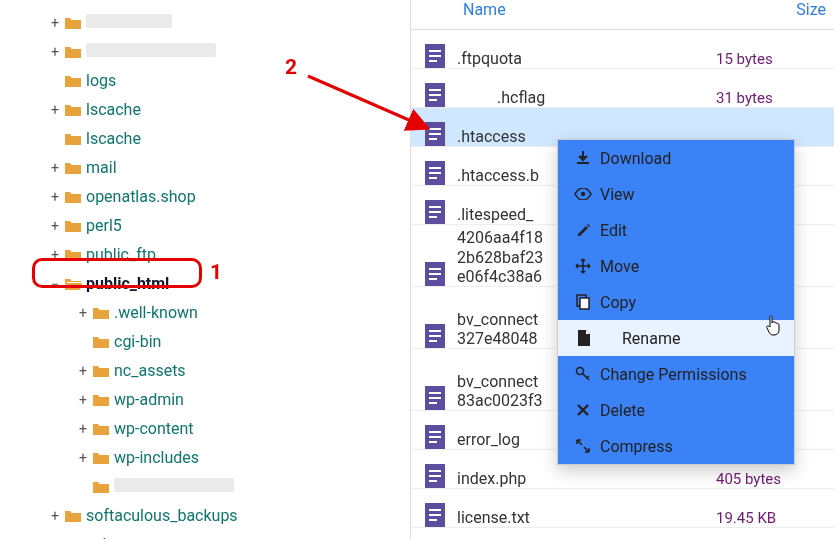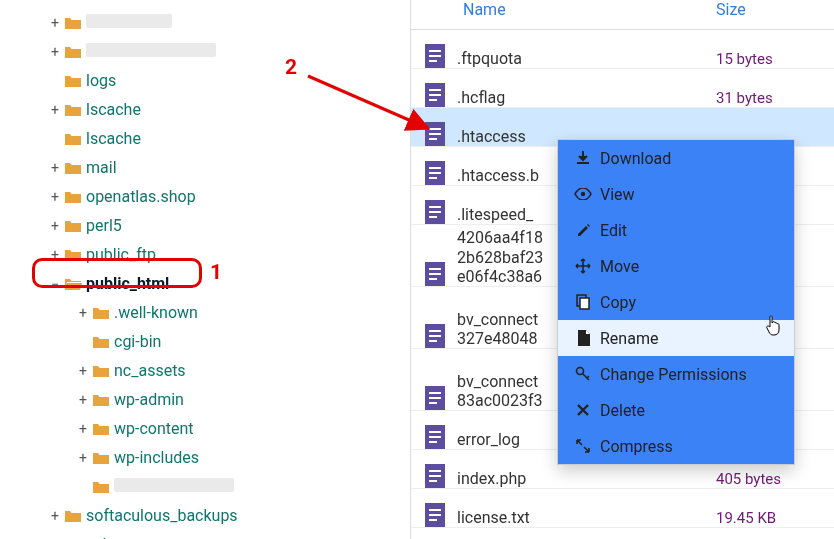--- a/index.html
+++ b/index.html
@@ -73,21 +73,21 @@
     pointer-events:none;
   }
   .table-header {
     display:flex;
     height:30px;
     align-items:flex-start;
     padding:0 8px 8px 8px;
     border-bottom:1px solid #ddd;
   }
   .table-header .col-name { flex:1; padding-left:44px; }
-  .table-header .col-size { width:110px; }
+  .table-header .col-size { width:110px;text-align:right; }
   .table-header a { color:#2f7de1; text-decoration:none; font-size:16px; }
   .file-row {
     display:flex;
     align-items:flex-end;
     height:39px;
     border-bottom:1px solid #eee;
     padding:0 8px;
   }
   .file-row.sel { background:#cfe8ff; }
   .file-icon {
@@ -123,21 +123,21 @@
   }
   .ctx-item {
     display:flex;
     align-items:center;
     height:36px;
     padding:0 14px;
     font-size:16px;
     color:#222;
     cursor:pointer;
   }
-  .ctx-item.hover { background:#e9f3ff; }
+  .ctx-item.hover { background:#e9f3ff;gap:22px; }
   .ctx-item .ci-icon { width:22px; display:inline-flex; justify-content:center; margin-right:6px; }
   .cursor {
     position:absolute;
     left:354px;
     top:314px;
     z-index:60;
     pointer-events:none;
   }
   .arrow-svg { position:absolute; pointer-events:none; z-index:5; }
 </style>
@@ -301,21 +301,21 @@
           <span class="file-icon">
             <span class="l"></span>
           </span>
           <div class="col-name" style="white-space: nowrap;">.ftpquota</div>
           <div class="col-size">15 bytes</div>
         </div>
         <div class="file-row">
           <span class="file-icon">
             <span class="l"></span>
           </span>
-          <div class="col-name" style="white-space: nowrap;">.hcflag</div>
+          <div class="col-name" style="white-space: nowrap; margin-left: 40px;">.hcflag</div>
           <div class="col-size">31 bytes</div>
         </div>
         <div class="file-row sel">
           <span class="file-icon">
             <span class="l"></span>
           </span>
           <div class="col-name" style="white-space: nowrap;">.htaccess</div>
           <div class="col-size"></div>
         </div>
         <div class="file-row">

